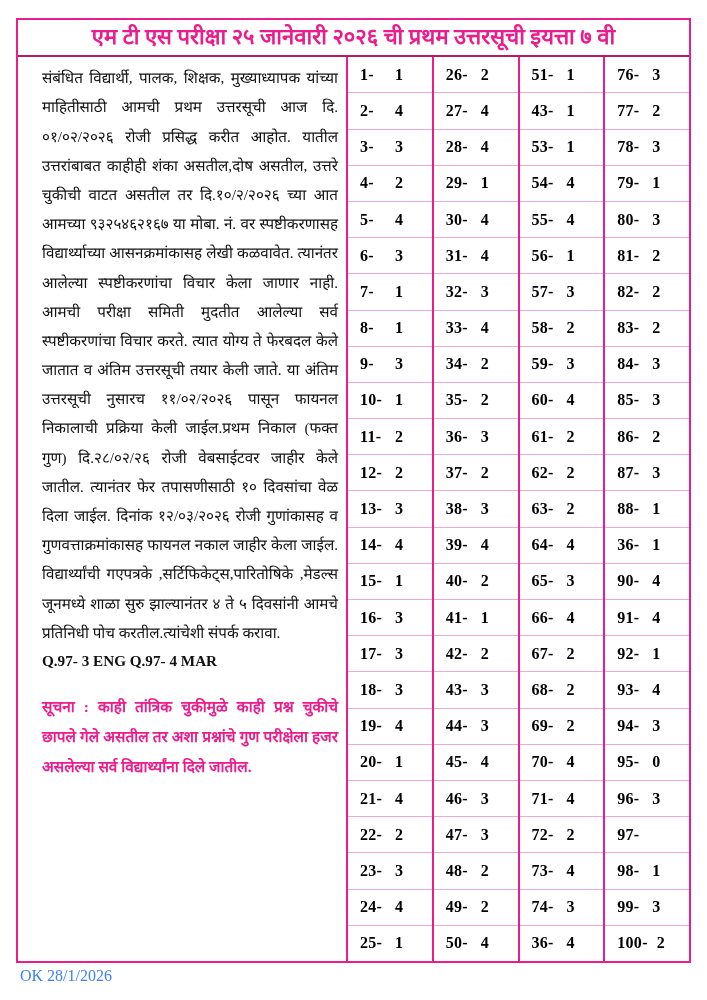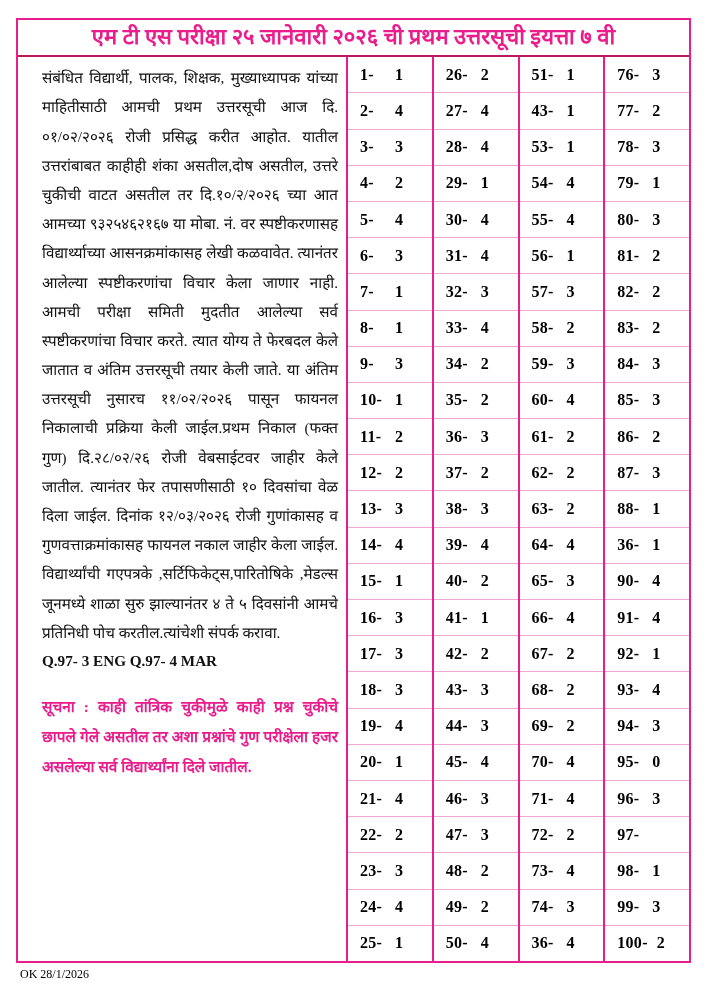--- a/index.html
+++ b/index.html
@@ -96,22 +96,22 @@
     color:#000;
     letter-spacing:0.3px;
     box-sizing:border-box;
   }
   .ans-cell:last-child{border-bottom:none;}
   .num{display:inline-block;min-width:26px;}
   .dash{display:inline-block;width:9px;}
   .footer{
     margin-top:4px;
     font-family:"Liberation Serif", serif;
-    font-size:12px;
-    color:#000000;
+    font-size:16px;
+    color:#3b82f6;
     padding-left:4px;
   }
 </style>
 </head>
 <body>
 
 <div class="page">
   <div class="sheet">
 
     <div class="title-bar">एम टी एस परीक्षा २५ जानेवारी २०२६ ची प्रथम उत्तरसूची इयत्ता ७ वी</div>

